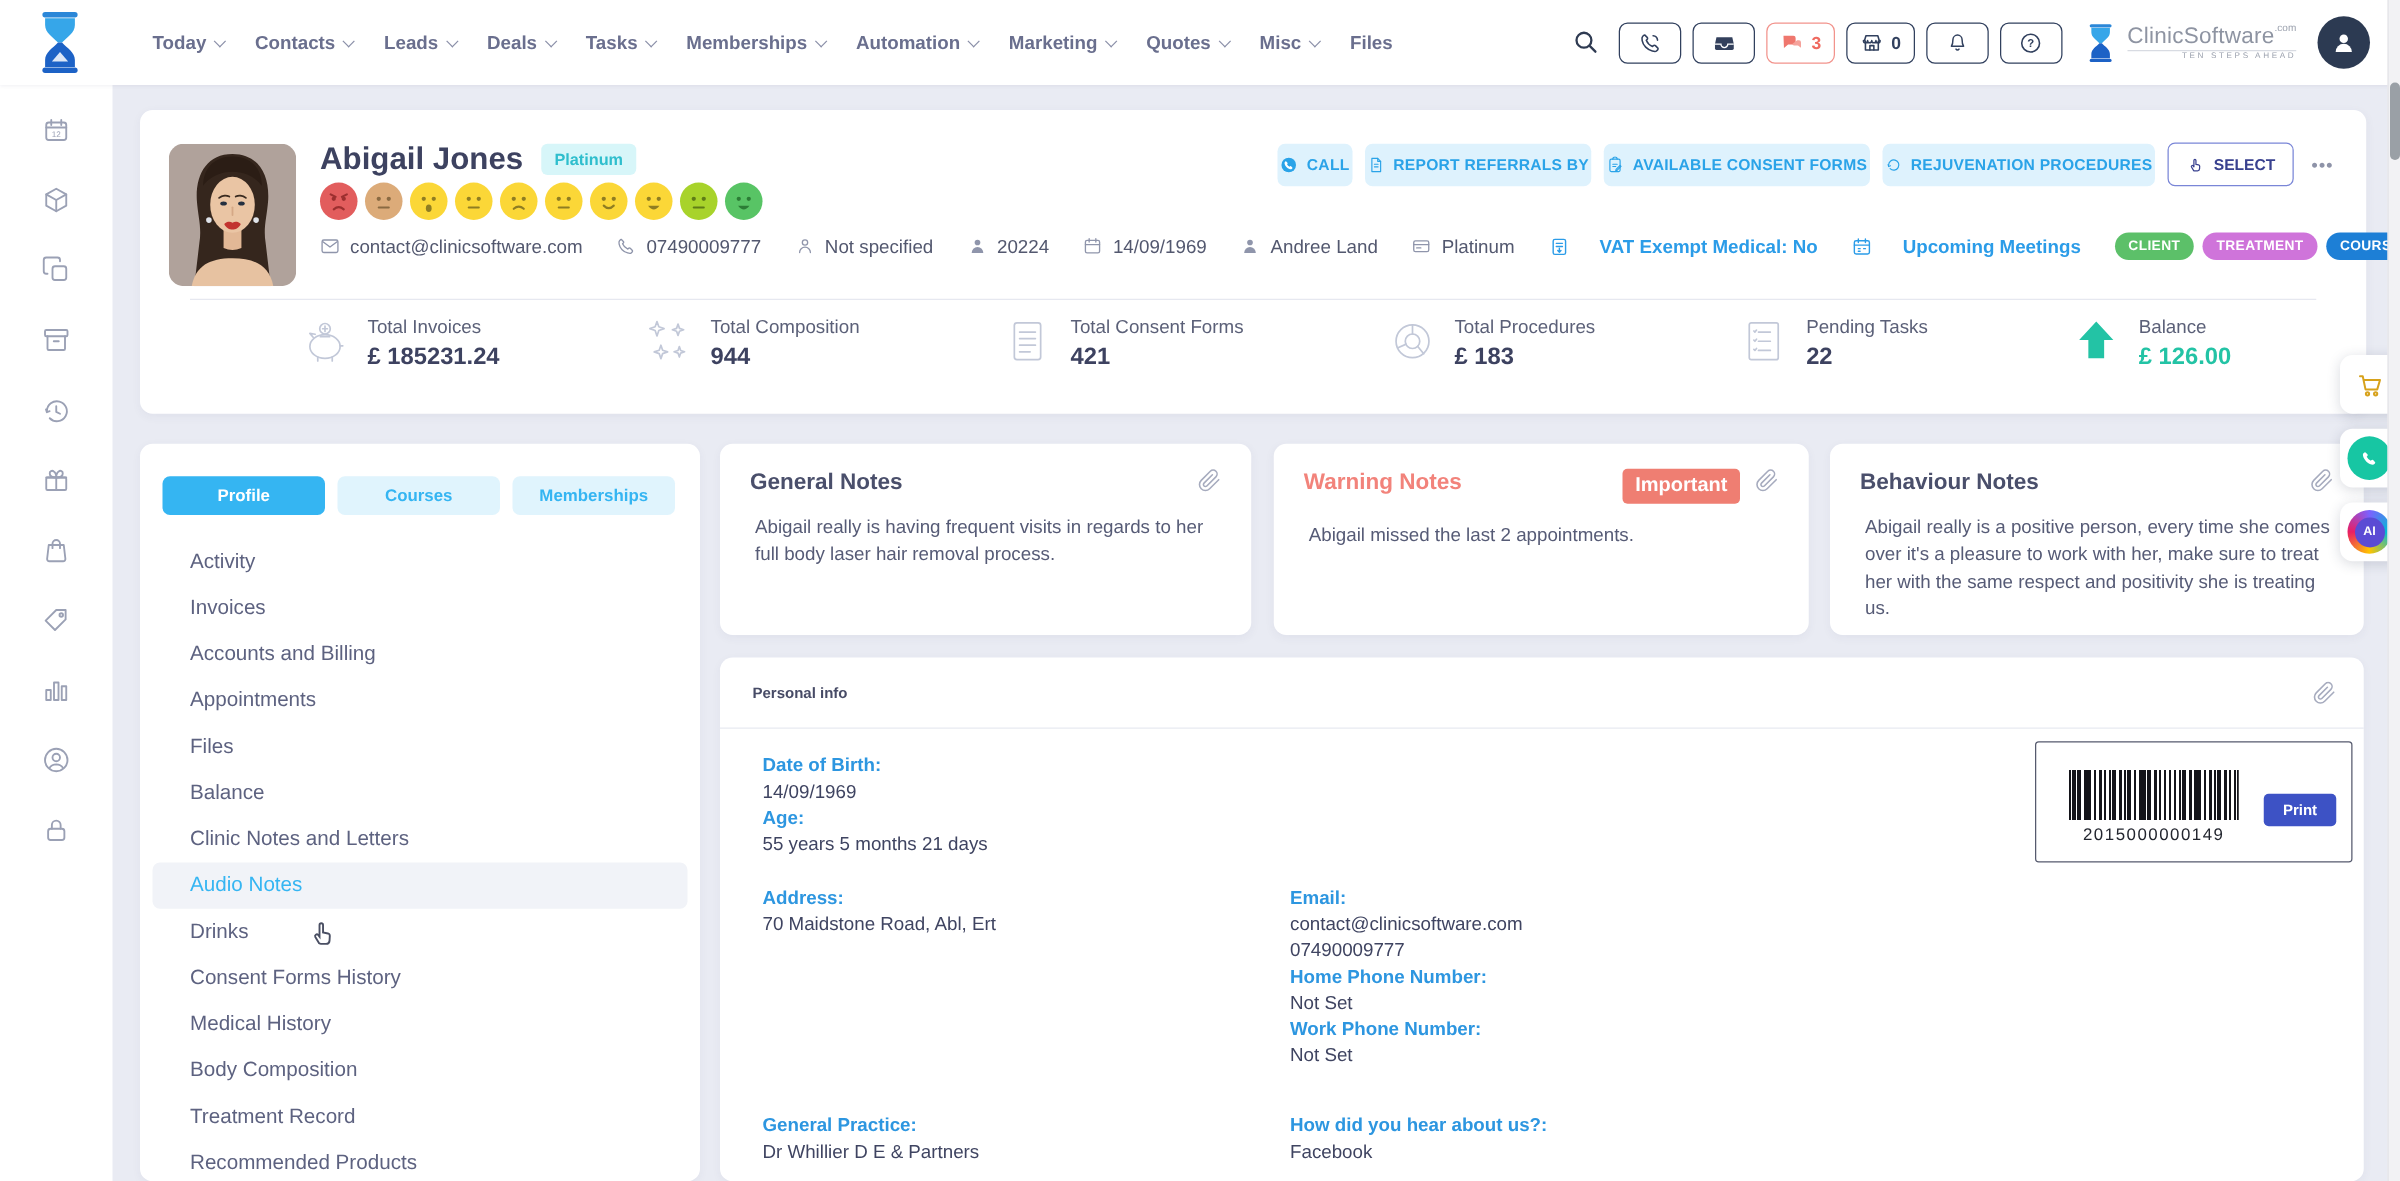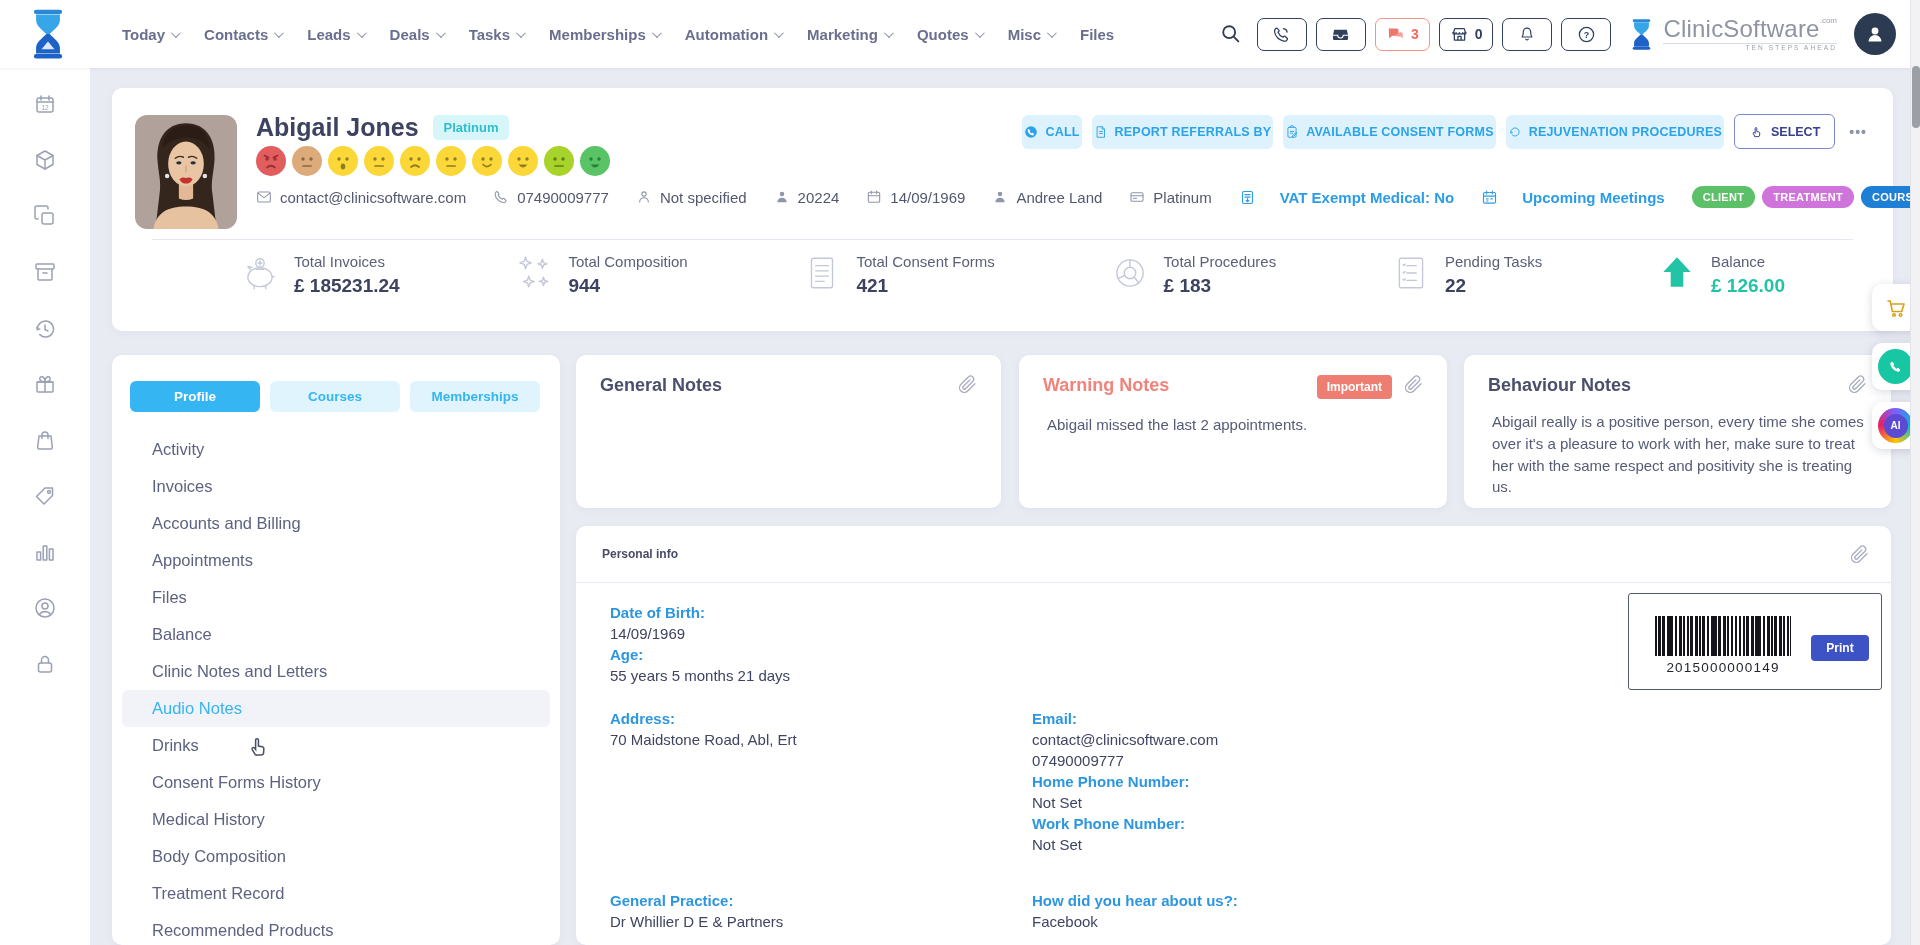--- a/index.html
+++ b/index.html
@@ -13,21 +13,21 @@
   .nav-item{display:flex;align-items:center;gap:6px;font-size:15px;font-weight:700;color:#6a6f8e;cursor:pointer;text-decoration:none}
   .caret{width:7px;height:7px;border-right:1.6px solid #8a8fa8;border-bottom:1.6px solid #8a8fa8;transform:rotate(45deg) translateY(-2px)}
   .topright{position:absolute;right:24px;top:0;height:68px;display:flex;align-items:center;gap:9px}
   .tb-search{color:#2f3b52;width:22px;height:22px;margin-right:6px;cursor:pointer}
   .tb-btn{height:33px;min-width:50px;padding:0 10px;border:1.6px solid #31405e;border-radius:7px;display:flex;align-items:center;justify-content:center;gap:6px;color:#31405e;background:#fff;cursor:pointer}
   .tb-btn.red{border-color:#f2938c;color:#ef776e}
   .tb-count{font-size:14px;font-weight:700}
   .tb-btn.red .tb-count{color:#ef6a60}
   .logo-block{display:flex;align-items:center;gap:8px;margin:0 8px;cursor:default}
   .logo-txt{line-height:1}
-  .logo-name{font-size:24px;color:#8e94a2;font-weight:400;letter-spacing:.2px}
+  .logo-name{font-size:18px;color:#8e94a2;font-weight:400;letter-spacing:.2px}
   .logo-tld{font-size:8px;color:#9aa0ad;vertical-align:top}
   .logo-tag{font-size:6.5px;letter-spacing:2.1px;color:#9aa0ad;text-align:right;margin-top:2px;border-top:1px solid #d8dbe2;padding-top:1px}
   .avatar{width:42px;height:42px;border-radius:50%;background:#2c3a52;display:flex;align-items:center;justify-content:center;cursor:pointer}
   
   .rail{position:absolute;left:0;top:68px;width:90px;height:877px;background:#fff;z-index:20;display:flex;flex-direction:column;align-items:center;padding-top:24px;gap:32px;color:#9ba1b5}
   .rail svg{width:24px;height:24px;flex:0 0 auto;cursor:pointer}
   
   .sbar{position:absolute;right:0;top:0;width:10px;height:945px;background:#f2f2f4;border-left:1px solid #e3e3e8;z-index:40}
   .sbar .thumb{position:absolute;top:66px;left:1px;width:8px;height:62px;background:#9aa0a6;border-radius:4px}
   
@@ -77,21 +77,21 @@
   .tab.active{background:#35b5f2;color:#fff}
   .menu{position:absolute;left:0;top:76px;width:100%;list-style:none}
   .menu-item{height:37px;display:flex;align-items:center;padding-left:30px;font-size:16.5px;color:#5d6280;cursor:pointer;margin:0 10px;border-radius:6px}
   .menu-item.active{background:#f1f3f8;color:#35b5f2}
   
   .note-card{top:355px;height:153px;padding:20px 24px}
   .note-head{display:flex;align-items:flex-start}
   .note-title{font-size:18px;font-weight:700;color:#4a4f6b}
   .note-card.warn .note-title{color:#f2837b}
   .note-spacer{flex:1}
-  .imp-badge{background:#ef7e72;color:#fff;font-size:12px;font-weight:700;padding:5px 10px;border-radius:4px;margin-right:12px}
+  .imp-badge{background:#ef7e72;color:#fff;font-size:16px;font-weight:700;padding:5px 10px;border-radius:4px;margin-right:12px}
   .clip{width:19px;height:19px;color:#a6abbe;cursor:pointer;flex:0 0 auto}
   .note-body{margin-top:15px;font-size:15px;line-height:1.45;color:#565b76;padding-left:4px}
   
   .pi-card{left:576px;top:526px;width:1315px;height:419px}
   .pi-head{position:absolute;left:0;top:0;width:100%;height:57px;border-bottom:1px solid #e8eaf1;display:flex;align-items:center;padding:0 22px 0 26px}
   .pi-title{font-size:12px;font-weight:700;color:#474b66;flex:1}
   .pi-col{position:absolute;width:400px}
   .pi-row .lbl{font-size:15px;font-weight:700;color:#2d96e0;line-height:21px}
   .pi-row .val{font-size:15px;color:#3f4461;line-height:21px}
   .barcode-box{position:absolute;left:1052px;top:67px;width:254px;height:97px;border:1px solid #565a6e;border-radius:3px;background:#fff}
@@ -787,20 +787,21 @@
   </svg>
 
 <section class="card note-card" style="left:576px;width:425px">
   <div class="note-head">
     <span class="note-title">General Notes</span>
     <span class="note-spacer"></span>
     <svg class="clip" viewBox="0 0 24 24">
         <path class="ic" d="M21.44 11.05l-9.19 9.19a6 6 0 0 1-8.49-8.49l9.19-9.19a4 4 0 0 1 5.66 5.66l-9.2 9.19a2 2 0 0 1-2.83-2.83l8.49-8.48"></path>
       </svg>
   </div>
+  <p class="note-body">Abigail really is having frequent visits in regards to her full body laser hair removal process.</p>
 </section>
 
 <section class="card note-card warn" style="left:1019px;width:428px">
   <div class="note-head">
     <span class="note-title">Warning Notes</span>
     <span class="note-spacer"></span>
     <span class="imp-badge">Important</span>
     <svg class="clip" viewBox="0 0 24 24">
         <path class="ic" d="M21.44 11.05l-9.19 9.19a6 6 0 0 1-8.49-8.49l9.19-9.19a4 4 0 0 1 5.66 5.66l-9.2 9.19a2 2 0 0 1-2.83-2.83l8.49-8.48"></path>
       </svg>

